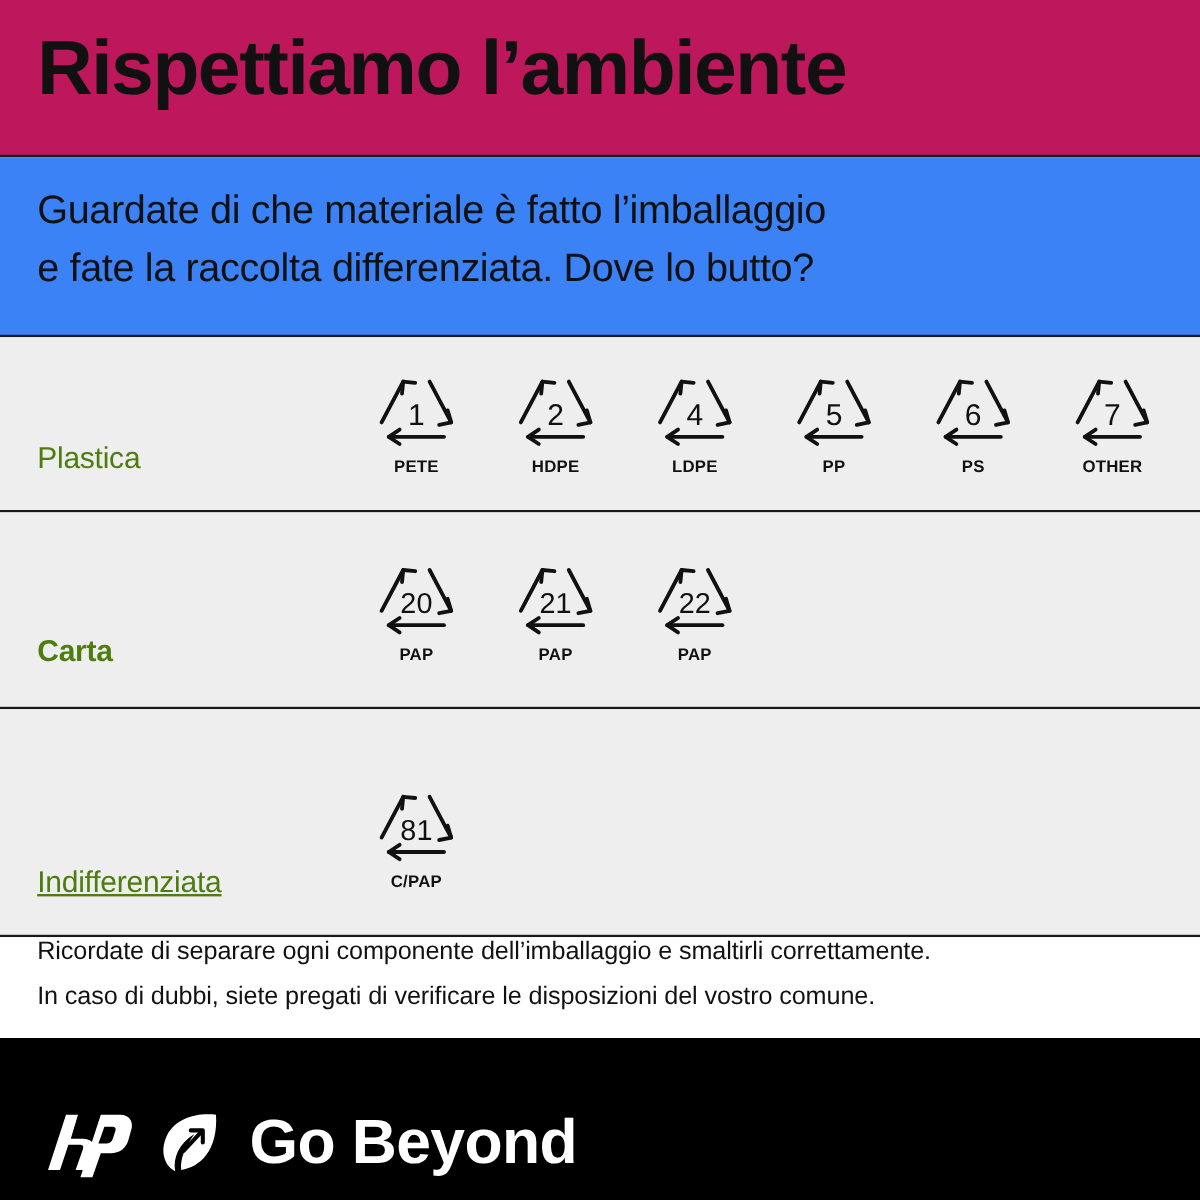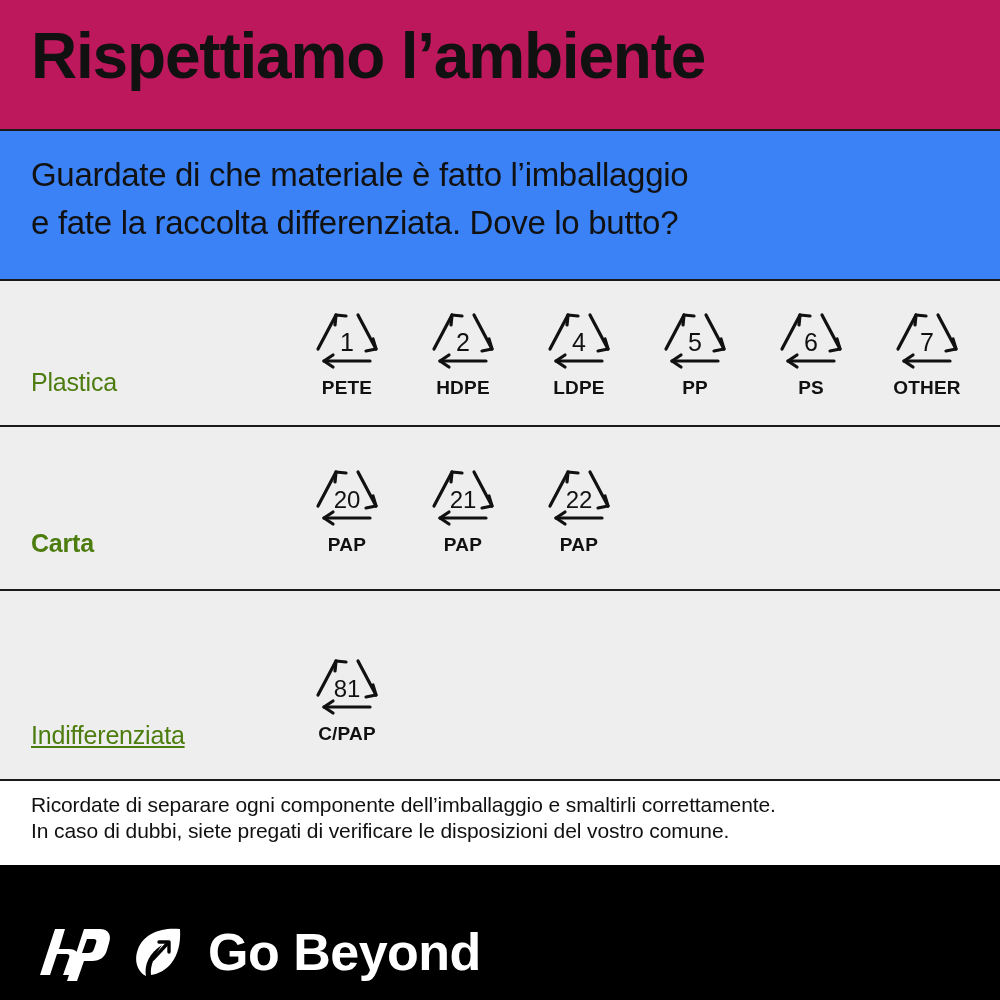--- a/index.html
+++ b/index.html
@@ -111,21 +111,21 @@
 
   .symbol {
     width: 94px;
     display: flex;
     flex-direction: column;
     align-items: center;
   }
   .symbol svg { display: block; }
   .symbol-code {
     margin-top: 2px;
-    font-size: 19px;
+    font-size: 14px;
     font-weight: bold;
     color: #111111;
     letter-spacing: 0.2px;
     white-space: nowrap;
   }
 
   
   .footnote {
     position: absolute;
     left: 0;
@@ -136,21 +136,21 @@
     box-sizing: border-box;
   }
   .footnote-line {
     position: absolute;
     left: 31px;
     font-size: 21px;
     color: #111111;
     letter-spacing: -0.1px;
     white-space: nowrap;
   }
-  .footnote-line-1 { top: 12px; }
+  .footnote-line-1 { top: 0; }
   .footnote-line-2 { top: 38px; }
 
   
   .brand-bar {
     position: absolute;
     left: 0;
     top: 865px;
     width: 1000px;
     height: 173px;
     background: #000000;

